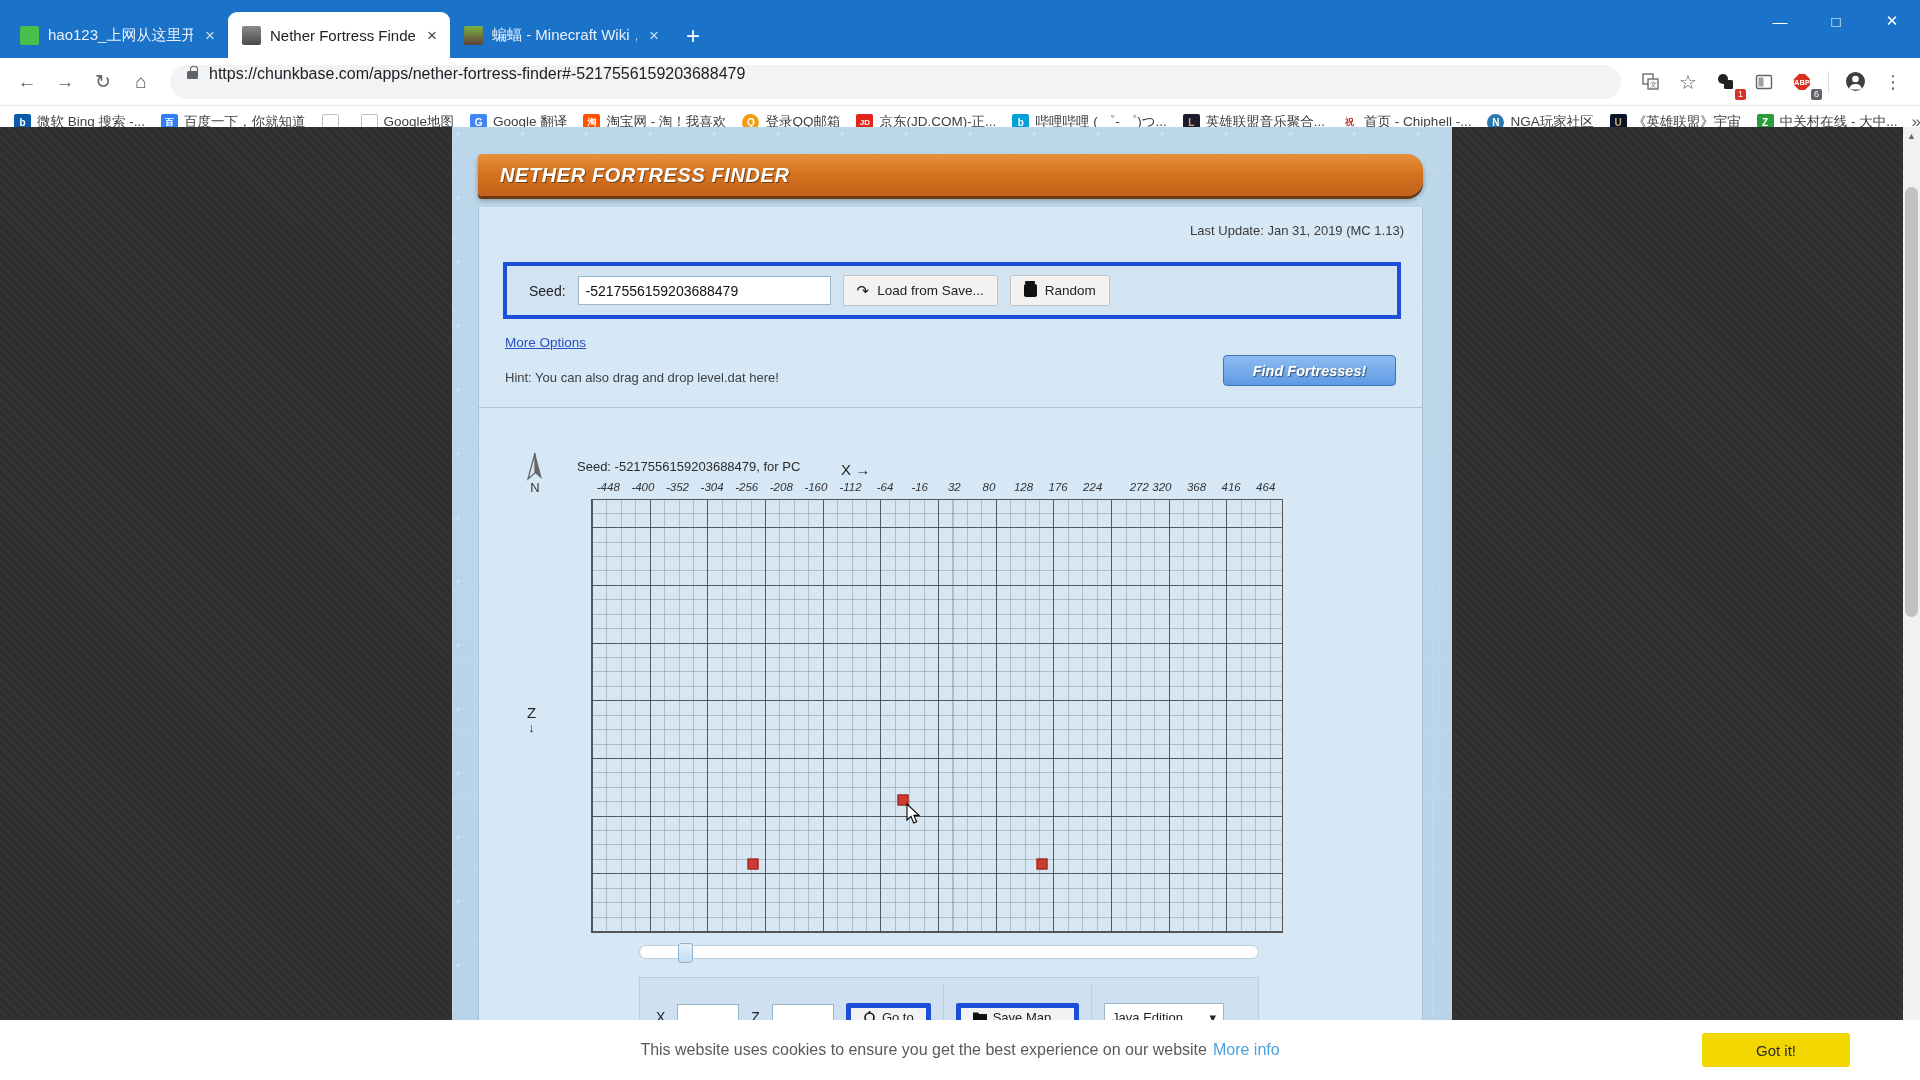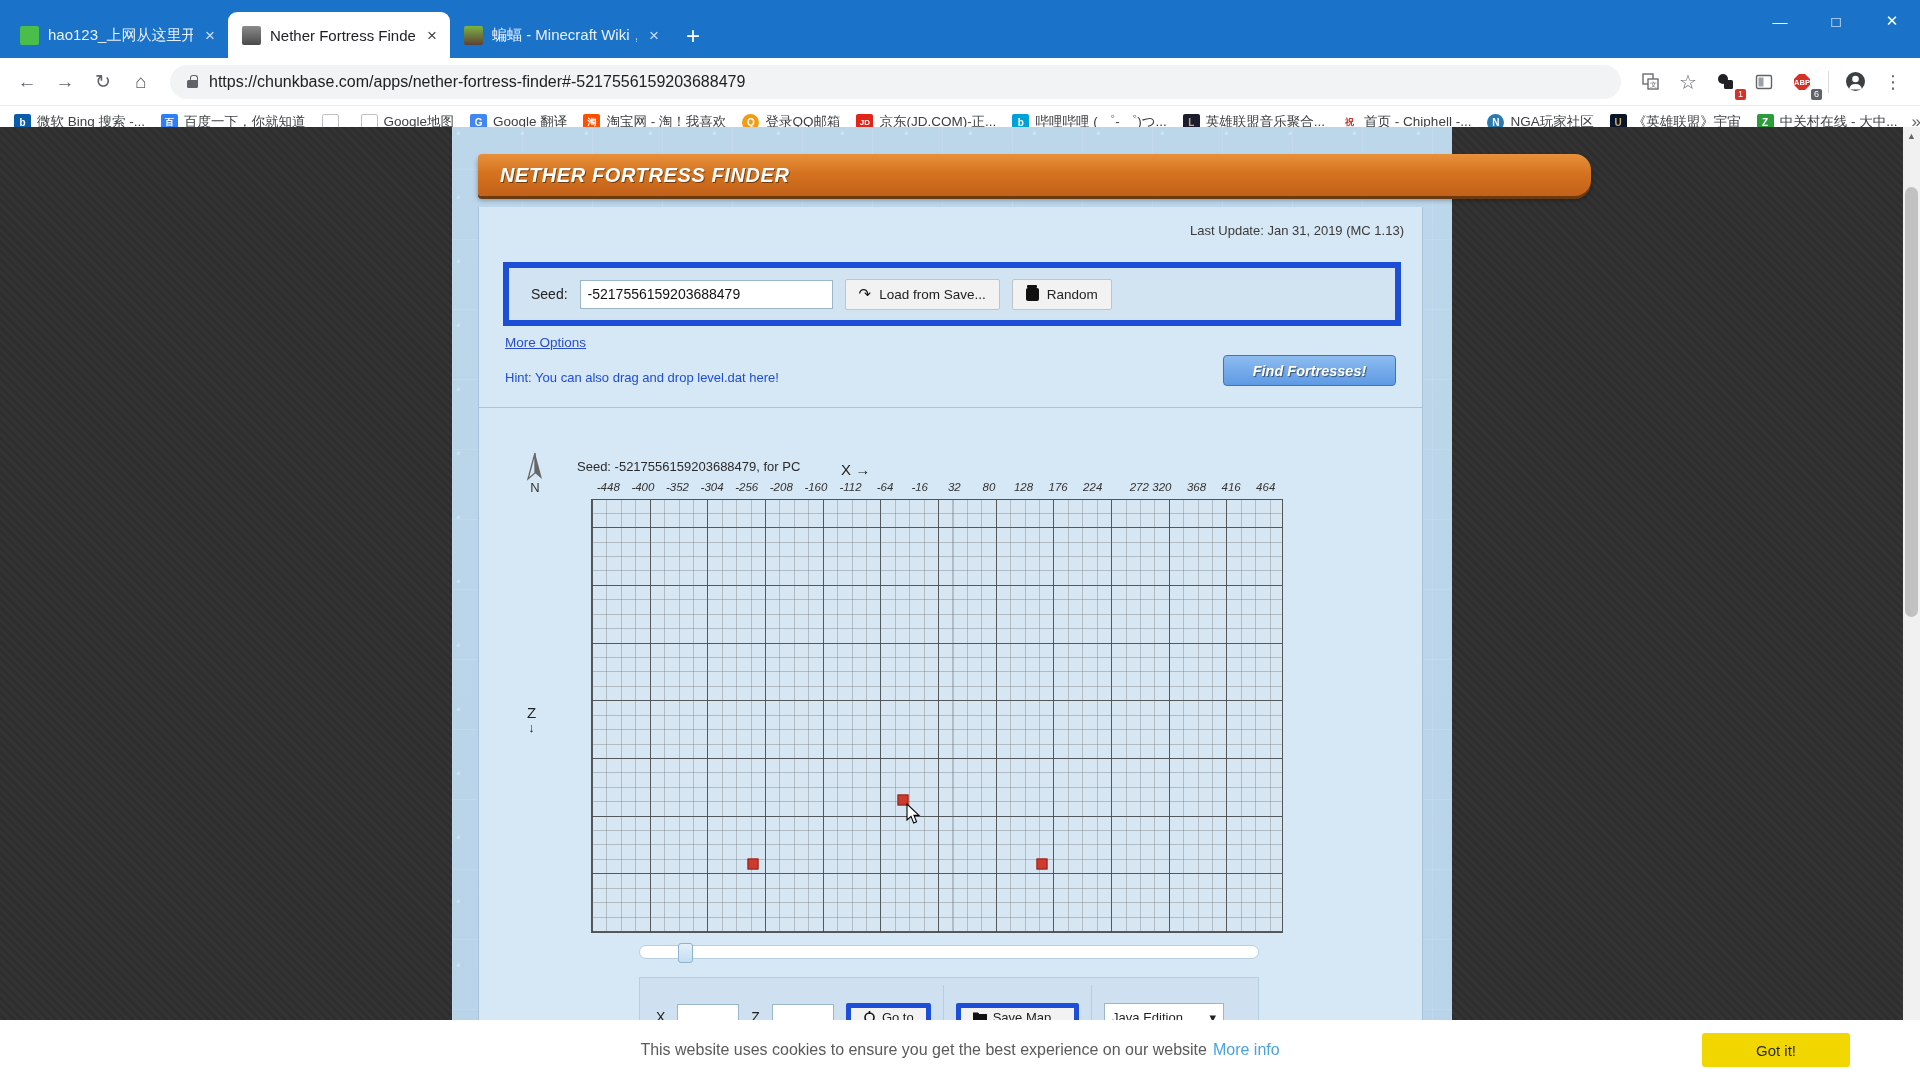--- a/index.html
+++ b/index.html
@@ -37,21 +37,21 @@
     color:#fff; font-size: 15px; }
 
   .toolbar {
     height: 48px; background: #fff; display: flex; align-items: center;
     gap: 4px; padding: 0 10px; border-bottom: 1px solid #e8eaed;
   }
   .tbicon { width: 34px; height: 34px; display: flex; align-items: center; justify-content: center;
     color: #5f6368; font-size: 19px; border-radius: 50%; flex:none; }
   .omnibox {
     flex: 1; height: 34px; background: #f1f3f4; border-radius: 17px;
-    display: flex; align-items: center; gap: 10px; padding: 0 16px; margin: 0 8px;
+    display: flex; gap: 10px; padding: 0 16px; margin: 0 8px;
     font-size: 16px; color: #202124;
   }
   .lockicon { width: 13px; height: 15px; position: relative; flex:none; }
   .lockicon::before {
     content:""; position:absolute; left:1px; top:6px; width:11px; height:8px;
     background:#5f6368; border-radius:1.5px;
   }
   .lockicon::after {
     content:""; position:absolute; left:3.5px; top:1px; width:6px; height:7px;
     border:1.6px solid #5f6368; border-bottom:none; border-radius:3px 3px 0 0;
@@ -95,21 +95,21 @@
   }
   .site::before {
     content:""; position:absolute; inset:0;
     background-image:
       repeating-linear-gradient(0deg, rgba(255,255,255,.10) 0 1px, transparent 1px 70px),
       repeating-linear-gradient(90deg, rgba(255,255,255,.10) 0 1px, transparent 1px 70px);
     pointer-events:none;
   }
 
   .banner {
-    position: absolute; left: 26px; top: 27px; width: 1113px; height: 42px;
+    position: absolute; left: 26px; top: 27px; width: 945px; height: 42px;
     background: linear-gradient(#e8903b, #d4721e 48%, #c2611a);
     border-radius: 4px 16px 16px 4px;
     box-shadow: 0 3px 0 #6b3a10, 0 4px 5px rgba(0,0,0,.35);
     display: flex; align-items: center; padding-left: 22px;
   }
   .banner::before {
     content:""; position:absolute; left:0; top:-5px; width: 38px; height: 52px;
     background: linear-gradient(#8a4d16,#6e3b10); border-radius: 5px 0 0 5px; z-index:-1;
   }
   .banner-title {
@@ -119,22 +119,22 @@
 
   .card {
     position:absolute; left: 26px; top: 80px; width: 945px; height: 850px;
     background: rgba(216,232,245,.92); border: 1px solid #a7c4dd;
     border-top: none; border-radius: 0 0 4px 4px; padding-left: 32px;
   }
   .lastupdate {
     position:absolute; right: 18px; top: 16px; font-size: 13px; color: #3a3a3a;
   }
   .seedbox {
-    position:absolute; left: 24px; top: 55px; width: 898px; height: 64px;
-    background: #d2e3f2; border: 6px solid #1d4ed8;
+    position:absolute; left: 24px; top: 55px; width: 898px; height: 57px;
+    background: #d2e3f2; border: 4px solid #1d4ed8;
     display: flex; align-items: center; gap: 12px; padding-left: 22px;
   }
   .seedlabel { font-size: 14px; color: #222; }
   .seedinput {
     width: 253px; height: 29px; background: #fff; border: 1px solid #9bb5c9;
     font-size: 14px; color: #111; padding: 0 7px; line-height: 27px;
     font-family:"Liberation Sans", sans-serif;
   }
   .btn-lt {
     height: 31px; background: #f2f2f2; border: 1px solid #c3c3c3; border-radius: 2px;
@@ -142,21 +142,21 @@
   }
   .ic-refresh { font-size: 15px; color:#111; }
   .ic-dice { width: 13px; height: 13px; background:#111; border-radius:2px; position:relative; }
   .ic-dice::before { content:""; position:absolute; left:1.5px; top:-3px; width:10px; height:3px;
     background:#111; border-radius:1px; }
 
   .moreopts {
     position:absolute; left: 26px; top: 128px; font-size: 13.5px;
     color: #2a4fc4; text-decoration: underline;
   }
-  .hint { position:absolute; left: 26px; top: 163px; font-size: 13px; color: #1d4ed8; }
+  .hint { position:absolute; left: 26px; top: 163px; font-size: 13px; color: #404040; }
   .findbtn {
     position:absolute; right: 26px; top: 148px; width: 173px; height: 31px;
     background: linear-gradient(#8dbcf0, #5e9ae4);
     border: 1px solid #3f74b8; border-radius: 4px;
     color: #fff; font-size: 14.5px; font-weight: bold; font-style: italic;
     display:flex; align-items:center; justify-content:center;
     text-shadow: 1px 1px 1px rgba(0,0,0,.5);
   }
   .divider-h { position:absolute; left: 0; width: 100%; height:1px; background:#a9c6de; }
 

